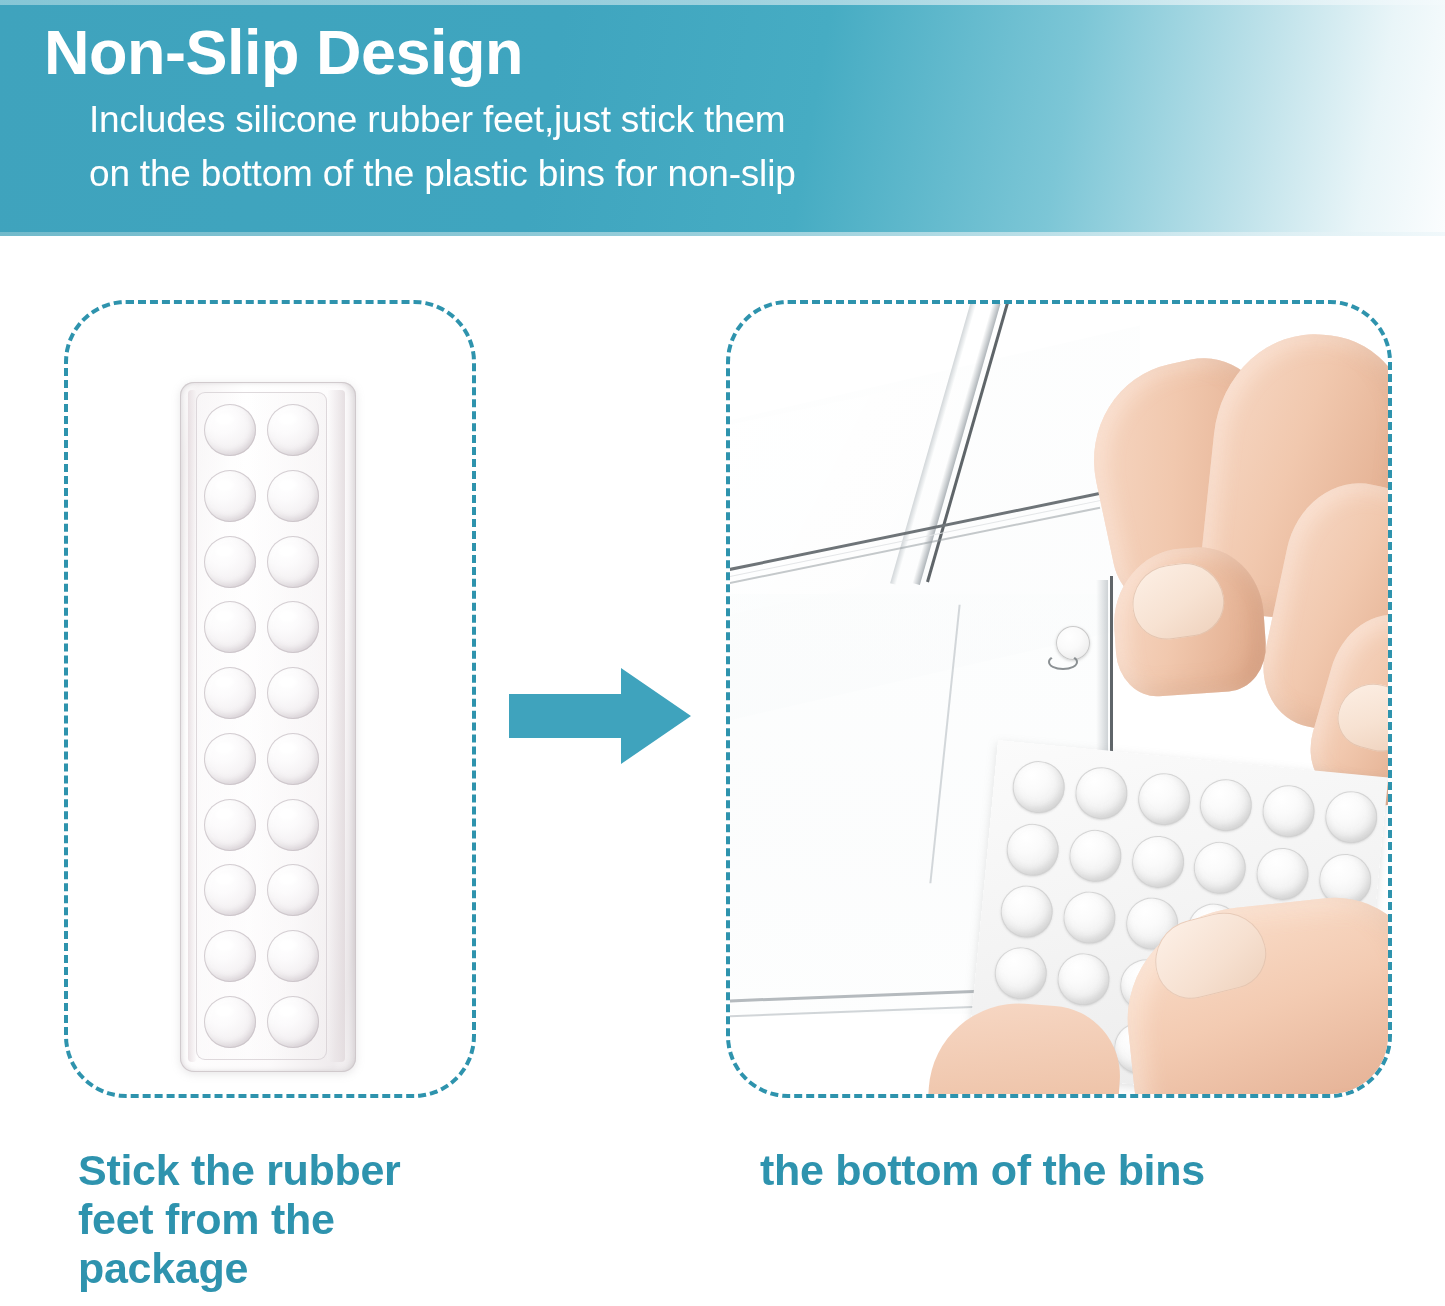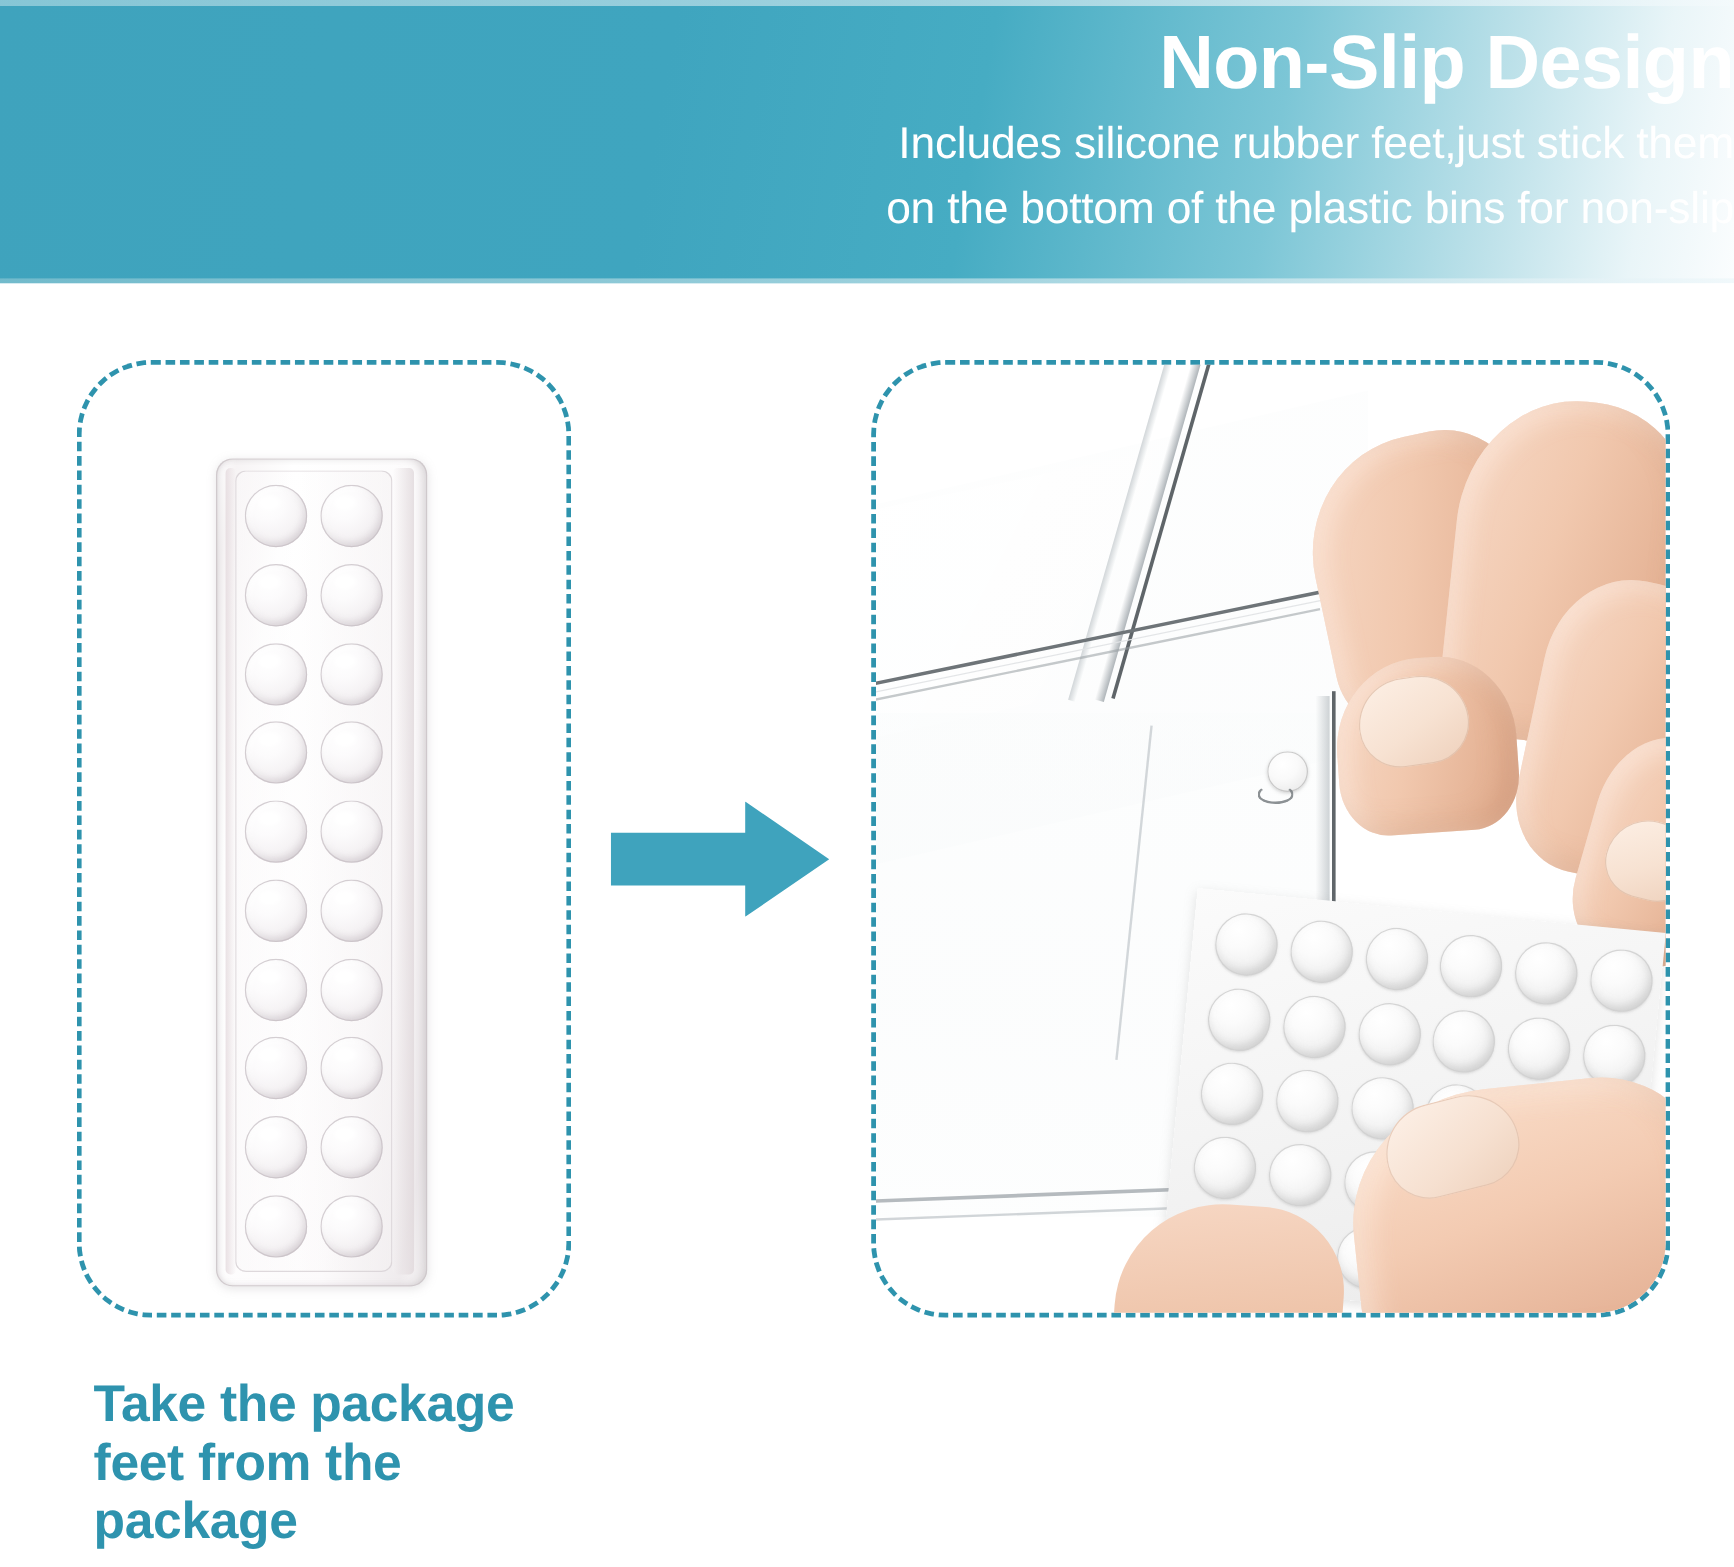--- a/index.html
+++ b/index.html
@@ -21,21 +21,20 @@
     height: 236px;
     background: linear-gradient(100deg,
         #3fa3bd 0%,
         #3fa5bf 38%,
         #46acc3 56%,
         #7cc6d6 73%,
         #bfe2ea 86%,
         #e9f5f8 94%,
         #fbfdfe 100%);
     overflow: hidden;
-    text-align: right;
   }
   .banner-topstrip {
     position: absolute;
     left: 0; top: 0;
     width: 100%;
     height: 5px;
     background: linear-gradient(100deg, #9ed2de 0%, #bcdfe8 50%, #f4fafc 100%);
     opacity: .75;
   }
   .banner-inner {
@@ -530,19 +529,20 @@
 
       <div class="thumb"></div>
       <div class="thumbnail-plate"></div>
       <div class="knuckle-lower"></div>
 
     </div>
   </div>
 </div>
 
 <div class="caption caption-left">
-  <div>Take the package</div>
+  <div>Stick the rubber</div>
   <div>feet from the</div>
   <div>package</div>
 </div>
 
 <div class="caption caption-right">
+  <div>the bottom of the bins</div>
 </div>
 
 </body></html>

